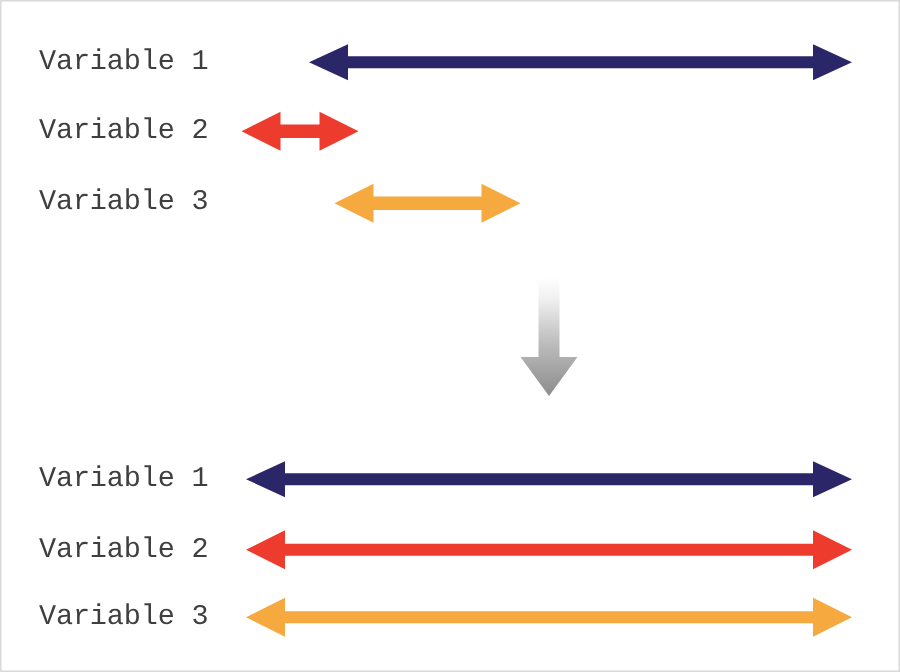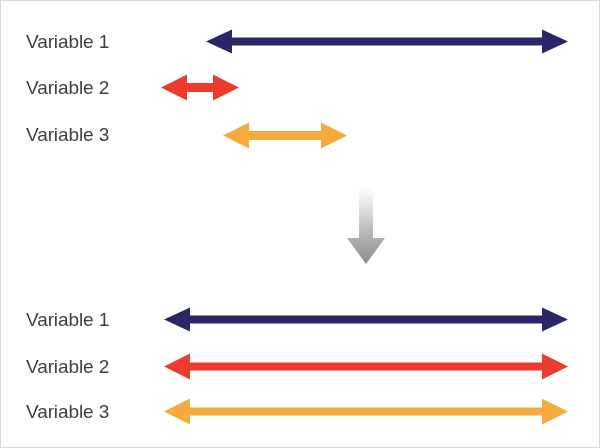--- a/index.html
+++ b/index.html
@@ -21,21 +21,21 @@
     overflow: hidden;
   }
   .label {
     position: absolute;
     left: 25px;
     font-size: 19px;
     line-height: 19px;
     color: #3f3f3f;
     letter-spacing: -0.1px;
     white-space: nowrap;
-    font-family: Liberation Sans, sans-serif;
+    font-family: Liberation Mono, monospace;
   }
   .arrow-svg {
     position: absolute;
     display: block;
   }
 </style>
 </head>
 <body>
 
 <div id="figure">

